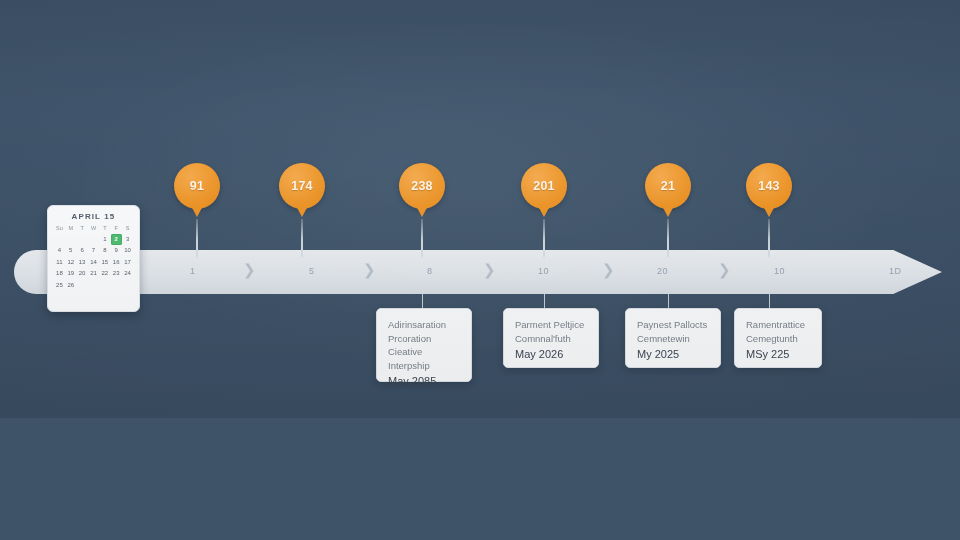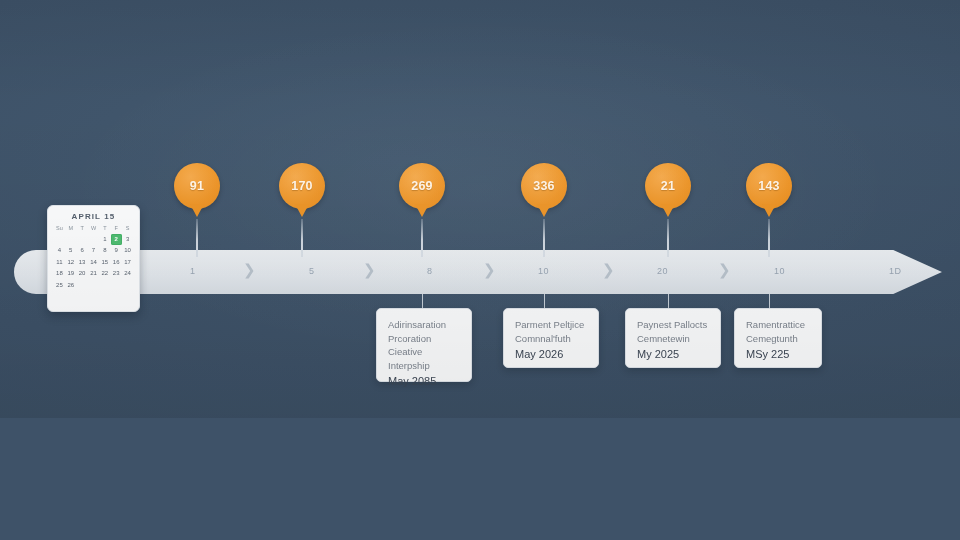--- a/index.html
+++ b/index.html
@@ -227,31 +227,31 @@
   <div class="marker-stem" style="left:667px; height:38px;"></div>
   <div class="marker-stem" style="left:768px; height:38px;"></div>
 
   <div class="marker" style="left:174px">
     <div class="pin">
       <span class="pin-label">91</span>
     </div>
   </div>
   <div class="marker" style="left:279px">
     <div class="pin">
-      <span class="pin-label">170</span>
+      <span class="pin-label">174</span>
     </div>
   </div>
   <div class="marker" style="left:399px">
     <div class="pin">
-      <span class="pin-label">269</span>
+      <span class="pin-label">238</span>
     </div>
   </div>
   <div class="marker" style="left:521px">
     <div class="pin">
-      <span class="pin-label">336</span>
+      <span class="pin-label">201</span>
     </div>
   </div>
   <div class="marker" style="left:645px">
     <div class="pin">
       <span class="pin-label">21</span>
     </div>
   </div>
   <div class="marker" style="left:746px">
     <div class="pin">
       <span class="pin-label">143</span>

